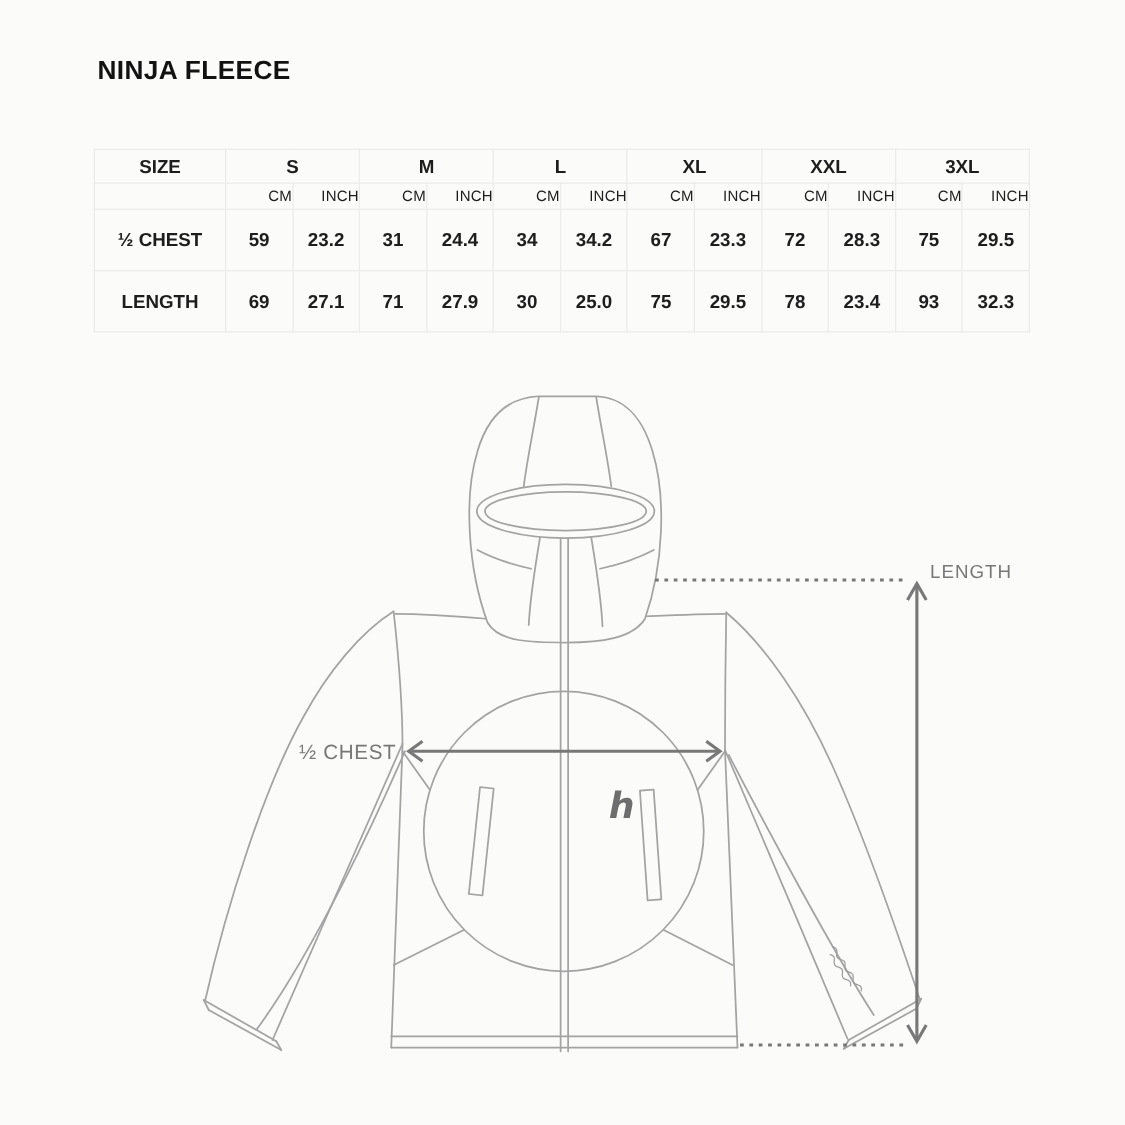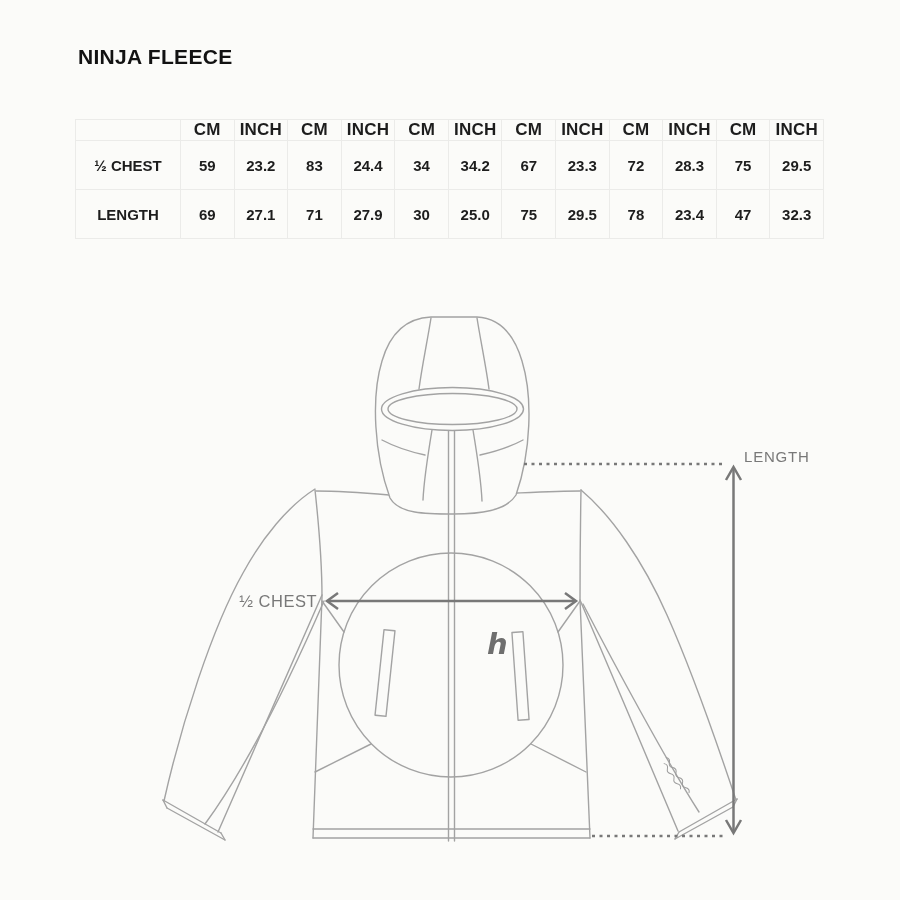--- a/index.html
+++ b/index.html
@@ -21,21 +21,21 @@
   }
   table.size-chart td{
     border:1px solid #ebebe9;
     text-align:center;vertical-align:middle;
     padding:0;font-size:15px;
     background:transparent;
     font-weight:bold;
   }
   td.left{ text-align:left;padding-left:10px; }
   tr.hdr td{ height:26px;font-weight:700;font-size:15px; }
-  tr.units td{ height:20px;font-weight:700;font-size:17px;letter-spacing:.2px; }
+  tr.units td{ height:20px;font-weight:400;font-size:12px;letter-spacing:.2px;text-align:right; }
   tr.data td{ height:48px; }
   tr.data td.left{ font-weight:700; }
   svg.diagram{ position:absolute;left:0;top:0;pointer-events:none; }
 </style>
 </head>
 <body>
 
 <div class="page">
 
   <h1 class="page-title">NINJA FLEECE</h1>
@@ -50,40 +50,49 @@
         <col>
         <col>
         <col>
         <col>
         <col>
         <col>
         <col>
         <col>
     </colgroup>
     <tbody>
+      <tr class="hdr">
+        <td class="left">SIZE</td>
+        <td colspan="2">S</td>
+        <td colspan="2">M</td>
+        <td colspan="2">L</td>
+        <td colspan="2">XL</td>
+        <td colspan="2">XXL</td>
+        <td colspan="2">3XL</td>
+      </tr>
       <tr class="units">
         <td class="left"></td>
         <td>CM</td>
         <td>INCH</td>
         <td>CM</td>
         <td>INCH</td>
         <td>CM</td>
         <td>INCH</td>
         <td>CM</td>
         <td>INCH</td>
         <td>CM</td>
         <td>INCH</td>
         <td>CM</td>
         <td>INCH</td>
       </tr>
       <tr class="data">
         <td class="left">½ CHEST</td>
         <td>59</td>
         <td>23.2</td>
-        <td>83</td>
+        <td>31</td>
         <td>24.4</td>
         <td>34</td>
         <td>34.2</td>
         <td>67</td>
         <td>23.3</td>
         <td>72</td>
         <td>28.3</td>
         <td>75</td>
         <td>29.5</td>
       </tr>
@@ -92,21 +101,21 @@
         <td>69</td>
         <td>27.1</td>
         <td>71</td>
         <td>27.9</td>
         <td>30</td>
         <td>25.0</td>
         <td>75</td>
         <td>29.5</td>
         <td>78</td>
         <td>23.4</td>
-        <td>47</td>
+        <td>93</td>
         <td>32.3</td>
       </tr>
     </tbody>
   </table>
 
   <svg class="diagram" width="900" height="900" viewBox="0 0 900 900">
 
     <g stroke="#a3a3a3" stroke-width="1.4" fill="none" stroke-linecap="round" stroke-linejoin="round">
 
       <g>

